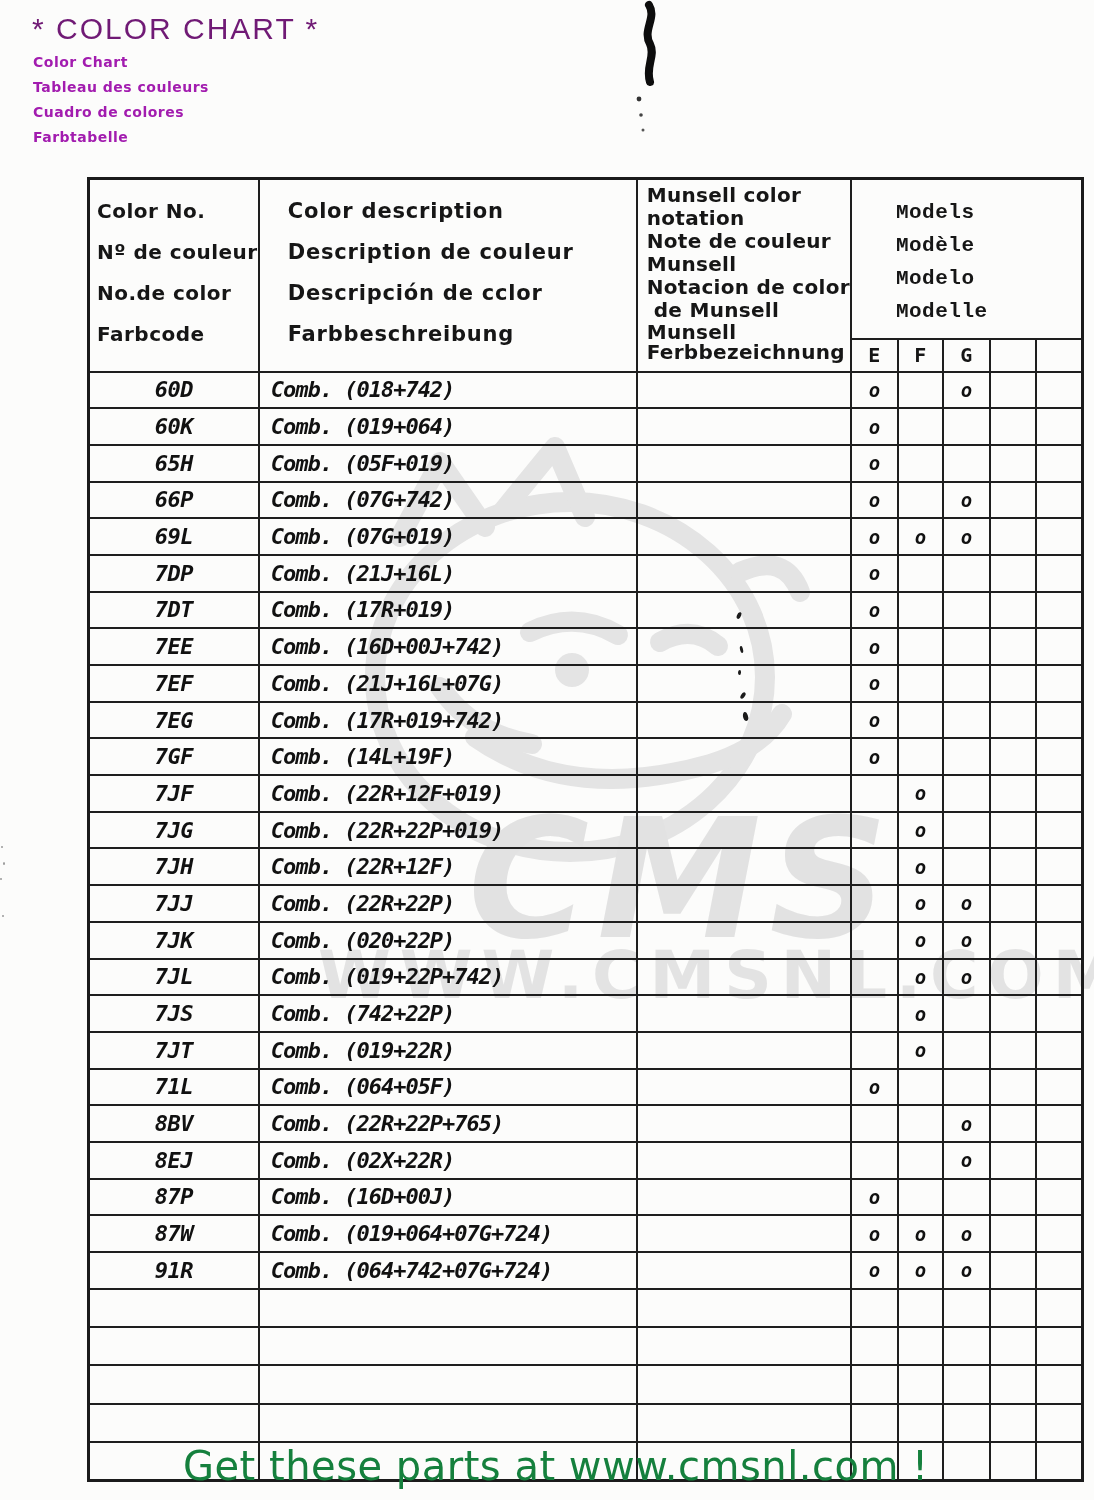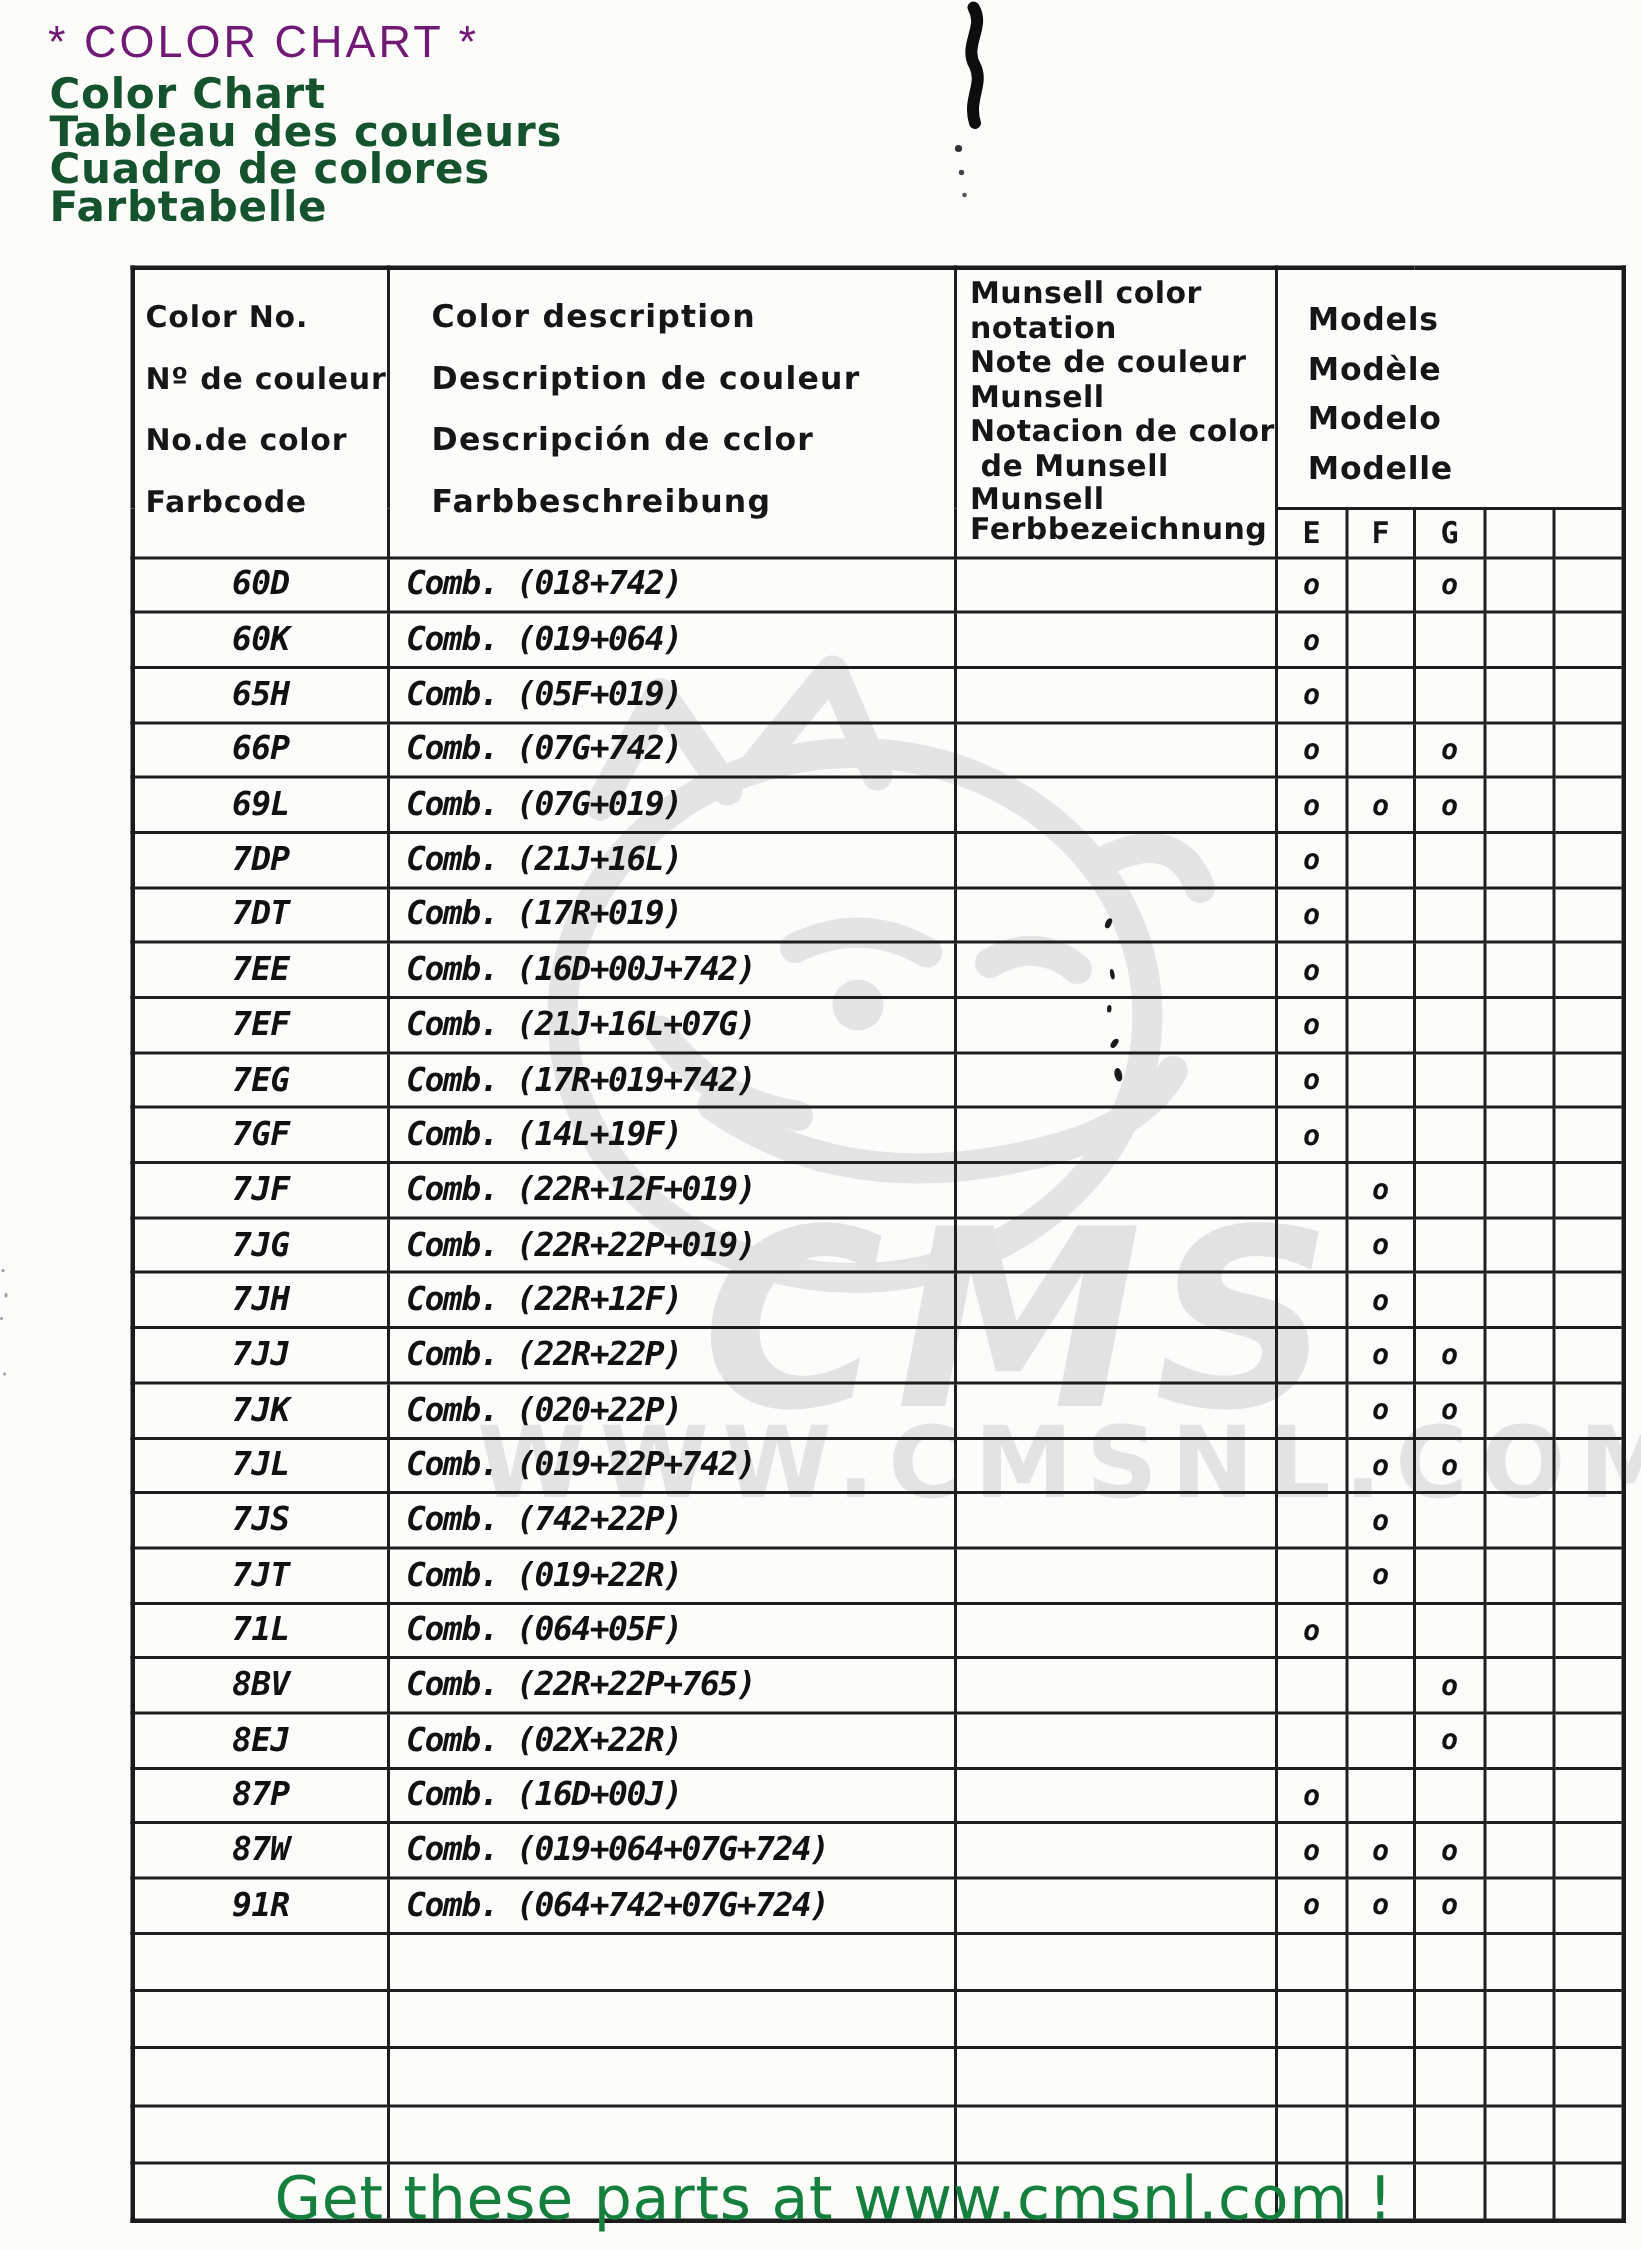--- a/index.html
+++ b/index.html
@@ -14,22 +14,22 @@
 
   
   .page-title {
     position:absolute; left:32px; top:12px;
     font-family:"Liberation Sans", sans-serif;
     font-size:30px; letter-spacing:2px;
     color:#701a75; z-index:3; white-space:nowrap;
   }
   .subtitles {
     position:absolute; left:33px; top:50px; z-index:3;
-    font-size:28px; font-weight:700; letter-spacing:0.5px;
-    line-height:25px; color:#14532d;
+    font-size:14px; font-weight:700; letter-spacing:0.5px;
+    line-height:25px; color:#a21caf;
   }
 
   
   .watermark { position:absolute; left:240px; top:432px; z-index:1; }
 
   
   .tablewrap { position:absolute; left:63px; top:177px; z-index:2;margin-left:24px; }
   table { border-collapse:collapse; background:transparent; border:3px solid #1b1b1b; }
   th, td { border:2px solid #1e1e1e; padding:0; background:transparent; }
 
@@ -38,21 +38,21 @@
   tr.hdr-letters { height:33px; }
 
   .h-colno { padding:10px 0 0 7px; }
   .h-colno div { height:41px; display:flex; align-items:center; font-size:20px; letter-spacing:0.5px; white-space:nowrap; }
   .h-desc { padding:10px 0 0 28px; }
   .h-desc div { height:41px; display:flex; align-items:center; font-size:21px; letter-spacing:0.8px; white-space:nowrap; }
   .h-munsell { padding:4px 0 0 9px; }
   .h-munsell div { height:23px; line-height:23px; font-size:20px; letter-spacing:0.3px; white-space:nowrap; }
   .h-munsell div.indent { padding-left:7px; }
   .h-munsell div.tight { height:20px; line-height:20px; }
-  .h-models { padding:16px 0 0 20px; }
+  .h-models { padding:16px 0 0 44px;font-family:Liberation Mono, monospace; }
   .h-models div { height:33px; display:flex; align-items:center; font-size:21px; letter-spacing:0.5px; }
   .hdr-letters th {
     text-align:center; vertical-align:middle;
     font-family:"DejaVu Sans Mono", monospace; font-size:20px; font-weight:700;
   }
 
   tbody td {
     font-family:"DejaVu Sans Mono", monospace;
     font-weight:700; font-size:22px; color:#111;
     vertical-align:middle;

